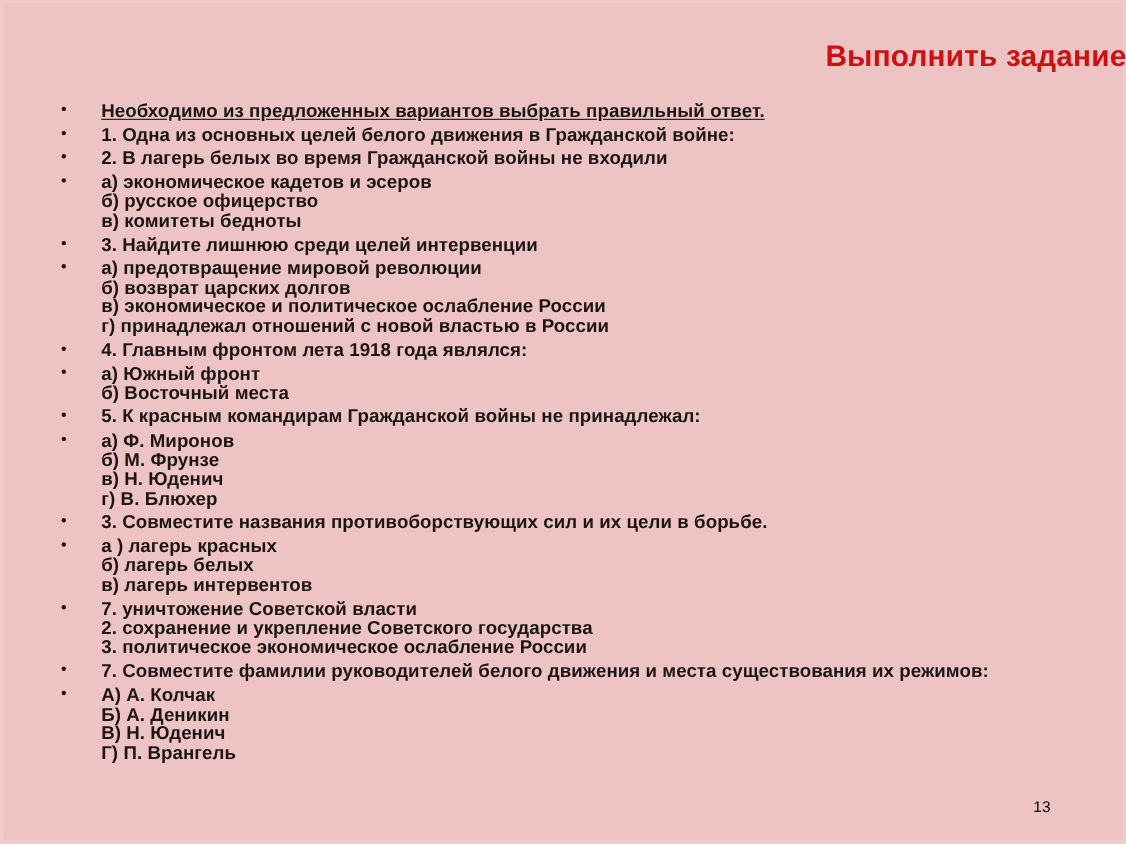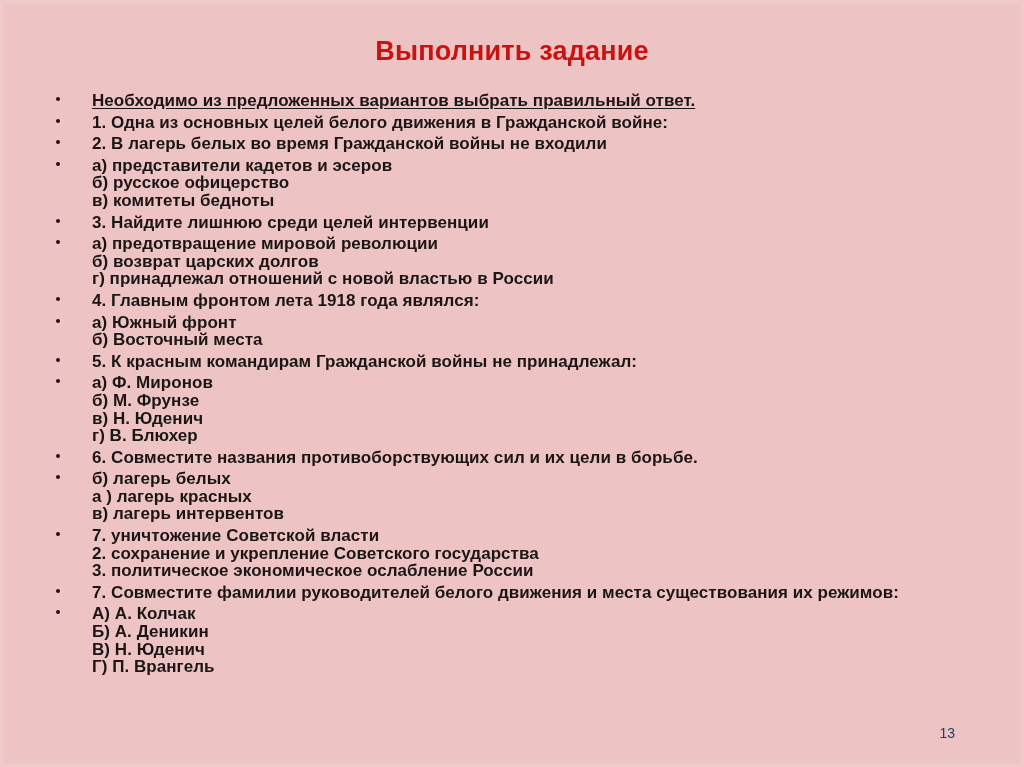--- a/index.html
+++ b/index.html
@@ -22,21 +22,21 @@
     background: #eec3c3;
     
     box-shadow: inset 0 0 0 3px #efcbcb, inset 0 0 0 6px #eec5c5;
     overflow: hidden;
   }
   #slide-title {
     position: absolute;
     left: 0;
     right: 0;
     top: 37px;
-    text-align: center;
+    text-align: right;
     color: #cc1111;
     font-size: 27px;
     font-weight: bold;
     letter-spacing: 0.2px;
     line-height: 1.1;
     white-space: nowrap;
   }
   #body-content {
     position: absolute;
     left: 0;
@@ -66,21 +66,21 @@
     letter-spacing: 0.05px;
   }
   .line.underline {
     text-decoration: underline;
     text-underline-offset: 2px;
   }
   #page-number {
     position: absolute;
     right: 69px;
     bottom: 27px;
-    color: #0c4a6e;
+    color: #000000;
     font-size: 14px;
     font-weight: normal;
     line-height: 1;
   }
 </style>
 </head>
 <body>
 
 <div id="slide">
 
@@ -94,32 +94,33 @@
       <div class="bullet-group">
         <span class="bullet-marker"></span>
         <div class="line">1. Одна из основных целей белого движения в Гражданской войне:</div>
       </div>
       <div class="bullet-group">
         <span class="bullet-marker"></span>
         <div class="line">2. В лагерь белых во время Гражданской войны не входили</div>
       </div>
       <div class="bullet-group">
         <span class="bullet-marker"></span>
-        <div class="line">а) представители кадетов и эсеров</div>
+        <div class="line">а) экономическое кадетов и эсеров</div>
         <div class="line">б) русское офицерство</div>
         <div class="line">в) комитеты бедноты</div>
       </div>
       <div class="bullet-group">
         <span class="bullet-marker"></span>
         <div class="line">3. Найдите лишнюю среди целей интервенции</div>
       </div>
       <div class="bullet-group">
         <span class="bullet-marker"></span>
         <div class="line">а) предотвращение мировой революции</div>
         <div class="line">б) возврат царских долгов</div>
+        <div class="line">в) экономическое и политическое ослабление России</div>
         <div class="line">г) принадлежал отношений с новой властью в России</div>
       </div>
       <div class="bullet-group">
         <span class="bullet-marker"></span>
         <div class="line">4. Главным фронтом лета 1918 года являлся:</div>
       </div>
       <div class="bullet-group">
         <span class="bullet-marker"></span>
         <div class="line">а) Южный фронт</div>
         <div class="line">б) Восточный места</div>
@@ -130,26 +131,26 @@
       </div>
       <div class="bullet-group">
         <span class="bullet-marker"></span>
         <div class="line">а) Ф. Миронов</div>
         <div class="line">б) М. Фрунзе</div>
         <div class="line">в) Н. Юденич</div>
         <div class="line">г) В. Блюхер</div>
       </div>
       <div class="bullet-group">
         <span class="bullet-marker"></span>
-        <div class="line">6. Совместите названия противоборствующих сил и их цели в борьбе.</div>
+        <div class="line">3. Совместите названия противоборствующих сил и их цели в борьбе.</div>
       </div>
       <div class="bullet-group">
         <span class="bullet-marker"></span>
+        <div class="line">а ) лагерь красных</div>
         <div class="line">б) лагерь белых</div>
-        <div class="line">а ) лагерь красных</div>
         <div class="line">в) лагерь интервентов</div>
       </div>
       <div class="bullet-group">
         <span class="bullet-marker"></span>
         <div class="line">7. уничтожение Советской власти</div>
         <div class="line">2. сохранение и укрепление Советского государства</div>
         <div class="line">3. политическое экономическое ослабление России</div>
       </div>
       <div class="bullet-group">
         <span class="bullet-marker"></span>

